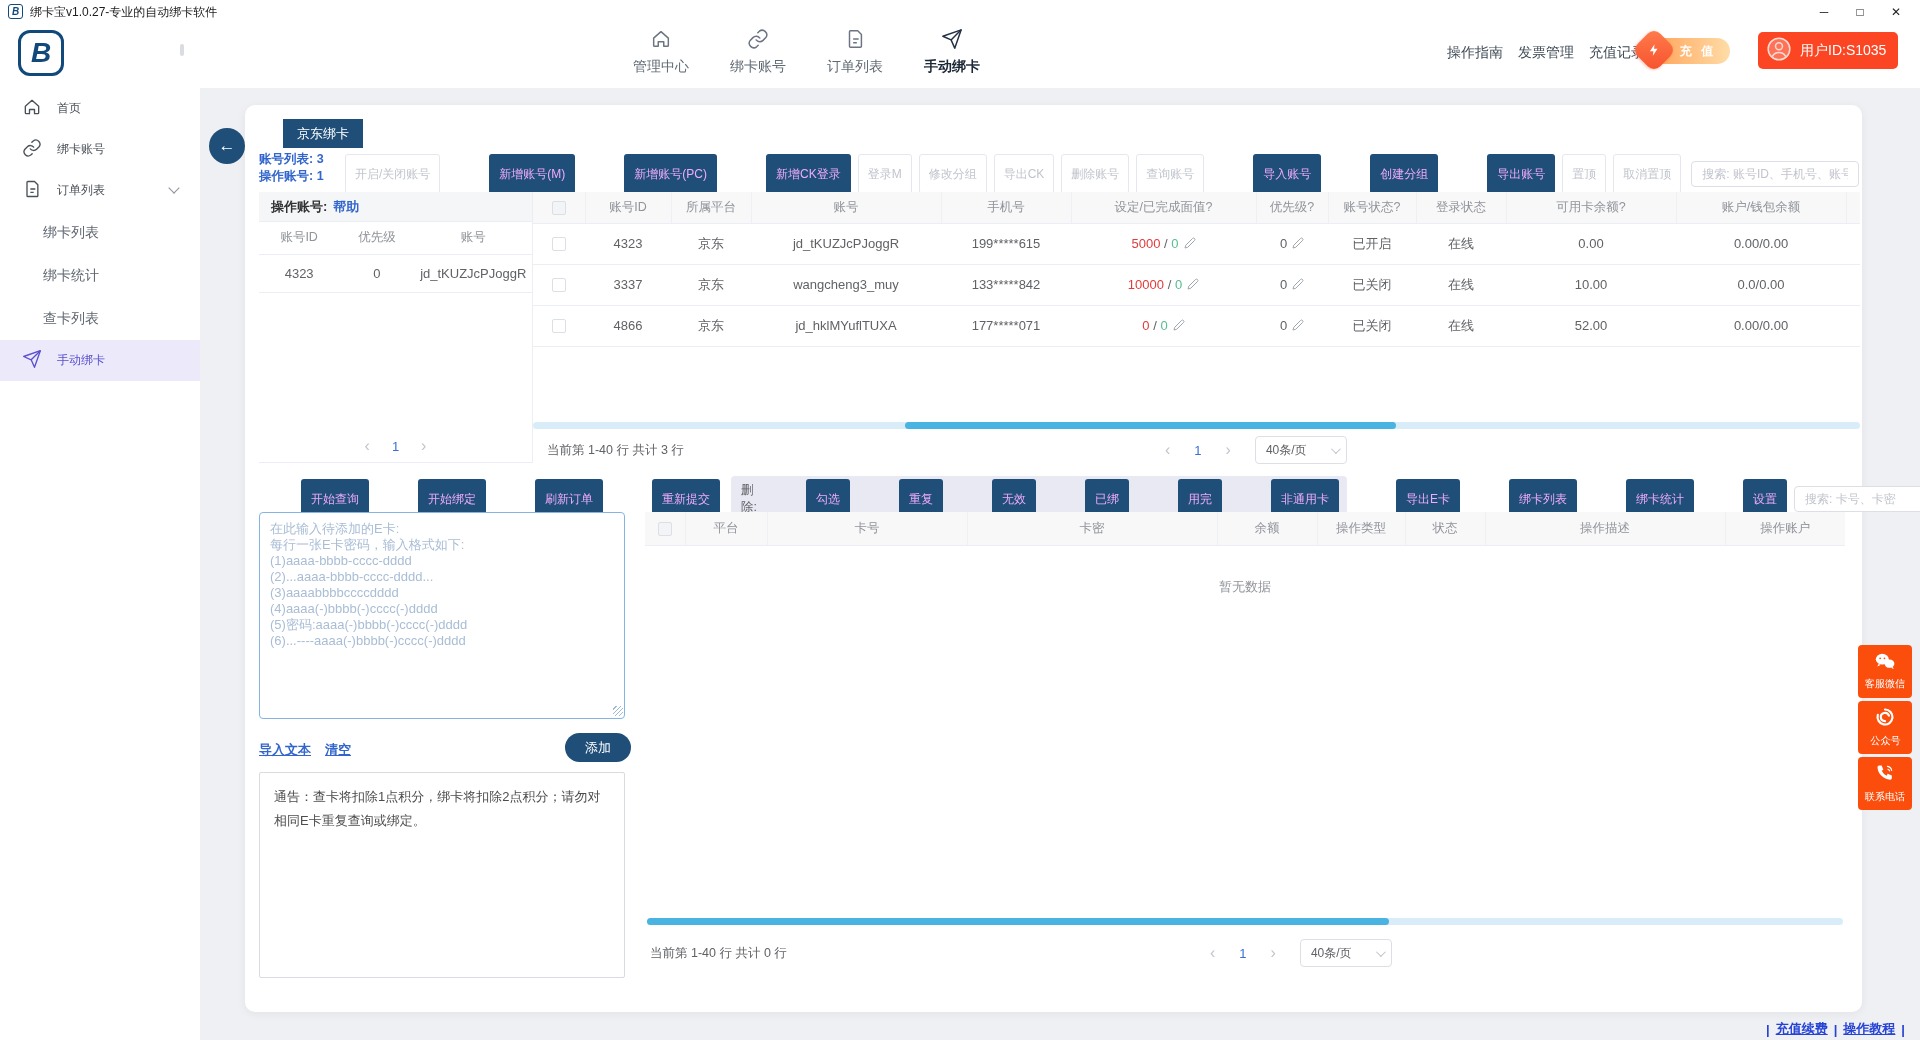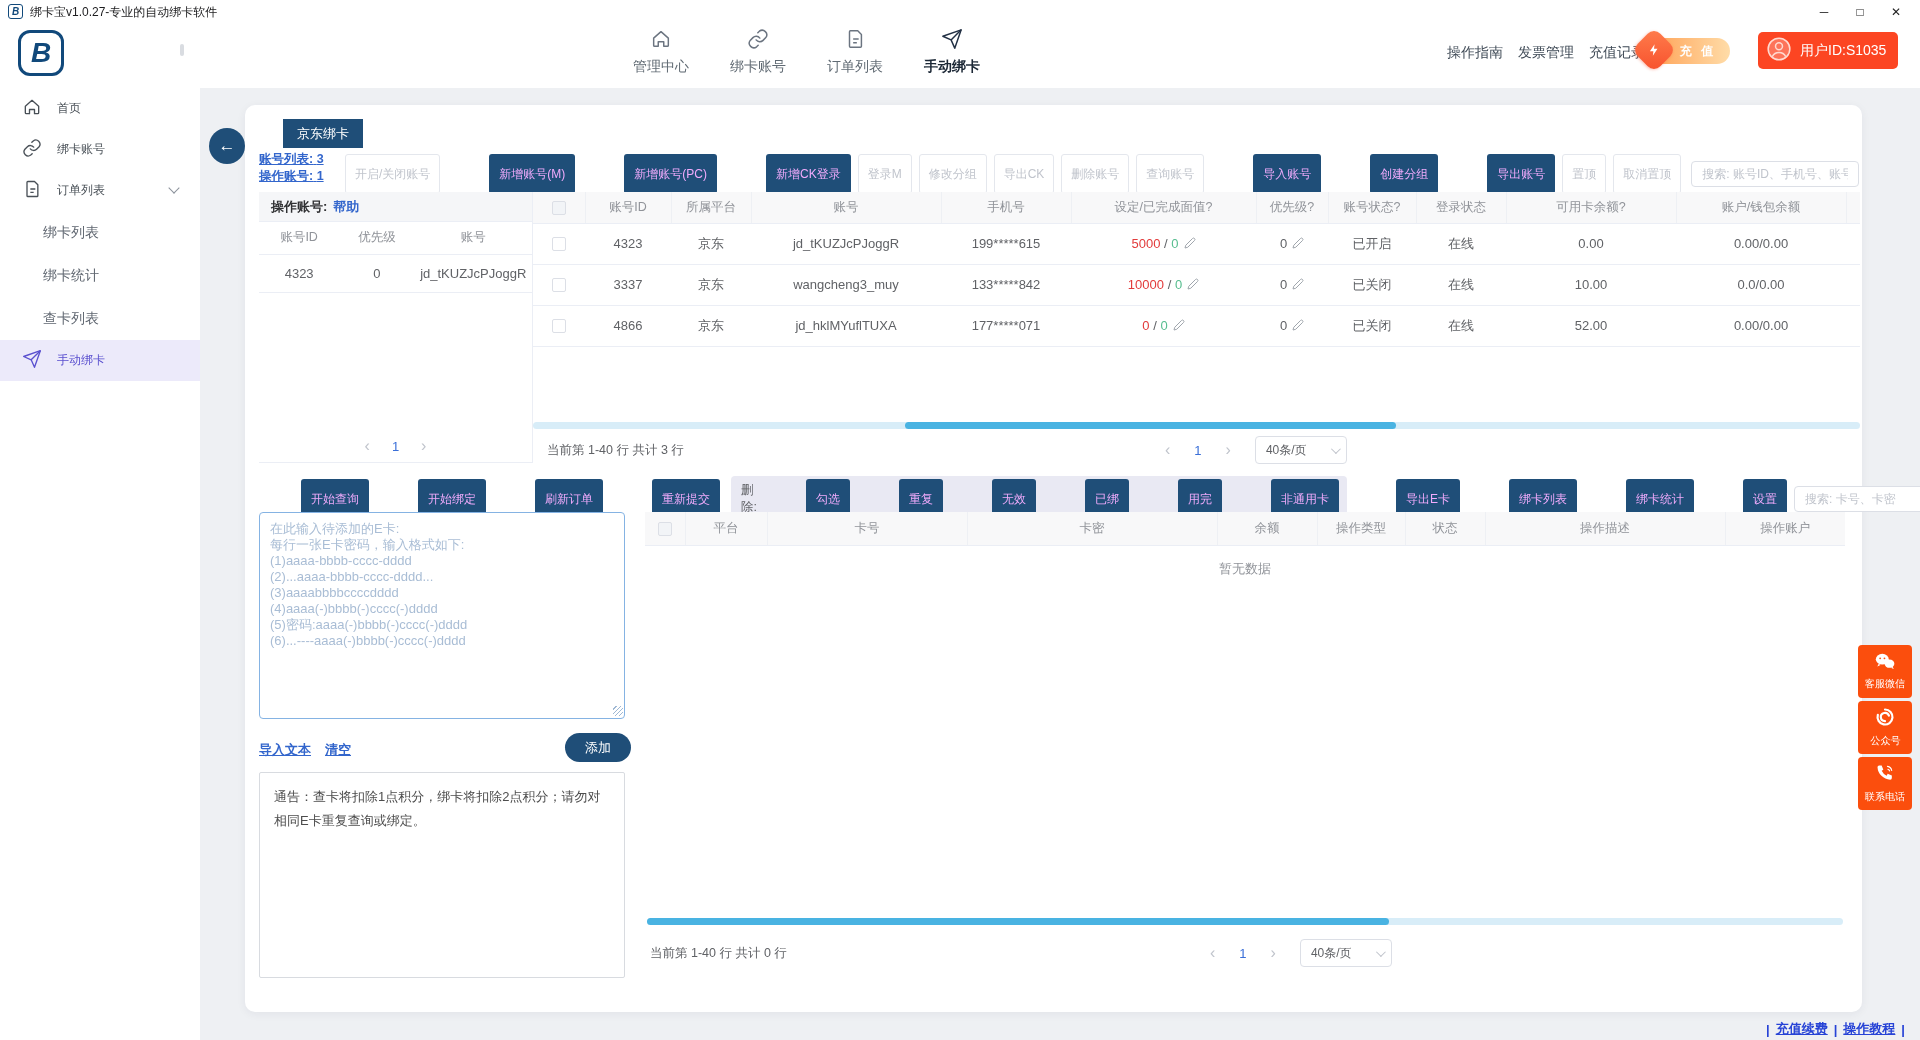--- a/index.html
+++ b/index.html
@@ -37,21 +37,21 @@
   .side-item .sd-label { font-size:12px; }
   .side-item.active { background:#eceafa; color:#5a50cf; }
   .side-item.active .sd-label { color:#5a50cf; }
   .side-sub { height:43px; display:flex; align-items:center; padding-left:43px; font-size:14px; color:#5f6670; cursor:pointer; }
   .chev { width:8px; height:8px; border-right:1.5px solid #8b929b; border-bottom:1.5px solid #8b929b; transform:rotate(45deg); position:absolute; right:22px; top:14px; }
 
   
   .card { position:absolute; left:245px; top:105px; width:1617px; height:907px; background:#fff; border-radius:10px; box-shadow:0 2px 10px rgba(30,40,70,.06);padding-left:32px; }
   .back-fab { position:absolute; left:209px; top:128px; width:36px; height:36px; border-radius:50%; background:#1f4e78; color:#fff; font-size:17px; display:flex; align-items:center; justify-content:center; cursor:pointer; z-index:15; border:none; }
   .jd-tab { position:absolute; left:38px; top:14px; height:29px; padding:0 14px; background:#1f4e78; color:#fff; font-size:13px; display:flex; align-items:center; cursor:pointer; }
-  .stats { position:absolute; left:14px; top:46px; font-size:12.5px; font-weight:bold; color:#3366cc; line-height:17px; white-space:nowrap;text-decoration:underline; }
+  .stats { position:absolute; left:14px; top:46px; font-size:12.5px; font-weight:bold; color:#3366cc; line-height:17px; white-space:nowrap; }
 
   .btn { height:40px; padding:0 9px; font-size:12px; border-radius:3px; border:1px solid transparent; cursor:pointer; font-family:inherit; white-space:nowrap; }
   .btn.primary { background:#1f4e78; color:#f0abfc;margin-left:42px; }
   .btn.ghost { background:#fff; border-color:#e4e7ed; color:#c0c4cc; }
   .toolbar1 { position:absolute; left:100px; top:49px; display:flex; gap:7px; align-items:center; }
   .search-input { height:26px; border:1px solid #dcdfe6; border-radius:4px; font-size:12px; padding:0 10px; color:#606266; font-family:inherit; outline:none; }
   .search-input::placeholder { color:#c0c4cc; }
   .s1 { width:168px; margin-left:3px; }
   .s2 { width:160px; }
 
@@ -98,21 +98,21 @@
   .ecard-links { position:absolute; left:14px; top:636px; display:flex; gap:14px; font-size:13px; }
   .u-link { color:#3366cc; text-decoration:underline; cursor:pointer; font-weight:bold; }
   .add-btn { position:absolute; left:320px; top:628px; width:66px; height:29px; border:none; border-radius:15px; background:#1f4e78; color:#fff; font-size:13px; cursor:pointer; font-family:inherit; }
   .notice-box { position:absolute; left:14px; top:667px; width:366px; height:206px; border:1px solid #d8dbe0; border-radius:2px; padding:12px 14px; font-size:13px; color:#4d4d4d; line-height:24px; }
 
   
   .tbl2-wrap { position:absolute; left:400px; top:407px; width:1200px; }
   table.data2 { border-collapse:collapse; table-layout:fixed; width:100%; }
   table.data2 th { background:#f8f8f9; font-size:12.5px; color:#909399; font-weight:normal; height:33px; border-bottom:1px solid #ebeef5; border-right:1px solid #eef0f4; white-space:nowrap; }
   table.data2 th:last-child { border-right:none; }
-  .empty-text { position:absolute; left:400px; top:455px; width:1200px; text-align:center; font-size:13px; color:#909399; }
+  .empty-text { position:absolute; left:400px; top:473px; width:1200px; text-align:center; font-size:13px; color:#909399; }
 
   
   .float-stack { position:absolute; right:8px; top:645px; width:54px; display:flex; flex-direction:column; gap:3px; z-index:40; }
   .float-btn { height:53px; background:#fb4e0d; border-radius:4px; display:flex; flex-direction:column; align-items:center; justify-content:center; gap:2px; color:#fff; cursor:pointer; }
   .float-btn .fl { font-size:11px; white-space:nowrap; transform:scale(.92); }
 
   
   .footer { position:absolute; right:15px; top:1020px; display:flex; gap:6px; align-items:center; font-size:13px; color:#2743d6; font-weight:bold; }
   .footer .f-link { text-decoration:underline; cursor:pointer; }
 </style>

